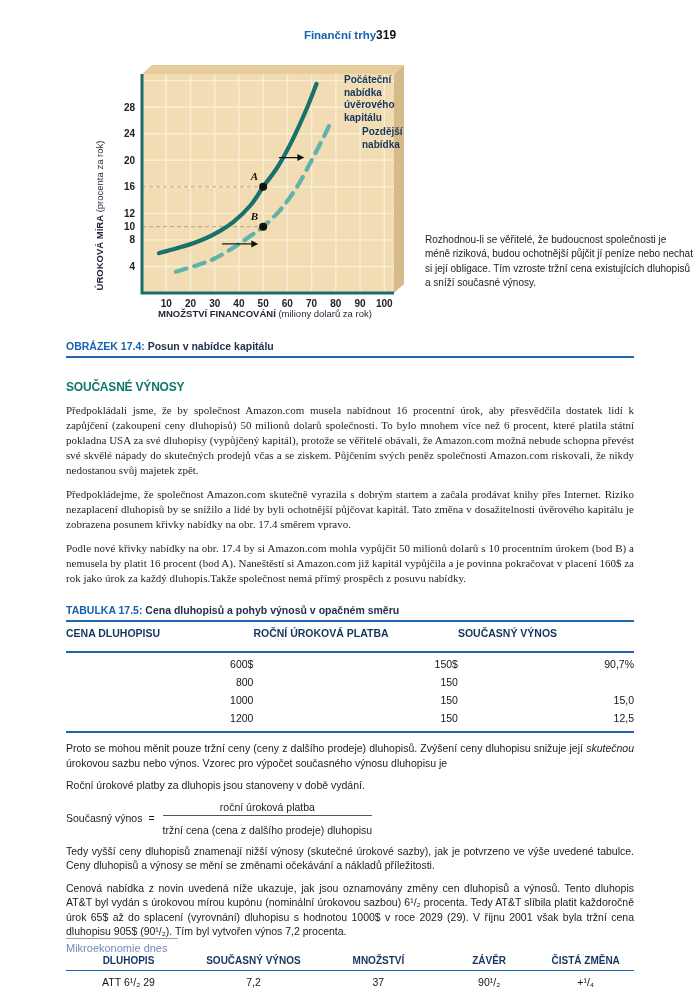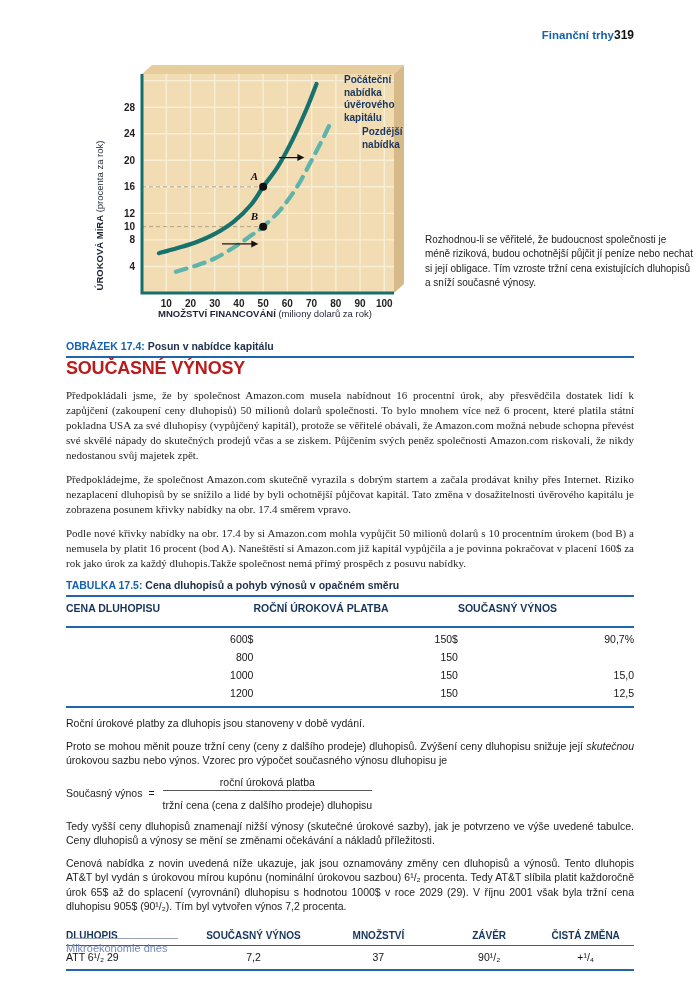--- a/index.html
+++ b/index.html
@@ -1,21 +1,21 @@
 <!DOCTYPE html>
 <html><head>
 <meta charset="utf-8">
 <style>
   * { margin:0; padding:0; box-sizing:border-box; }
   html,body { width:700px; height:989px; background:#ffffff; overflow:hidden;
               font-family:"Liberation Sans", sans-serif; }
   .page { position:relative; width:700px; height:989px; padding:28px 66px 0 66px; }
 
   
-  .hdr { display:flex; justify-content:flex-end; align-items:baseline; }
+  .hdr { display:flex; justify-content:center; align-items:baseline; }
   .hdr-left { color:#1562ae; font-size:11.5px; font-weight:700; }
   .hdr-right { color:#111; font-size:12px; font-weight:700; }
 
   
   .chart-wrap { position:relative; width:420px; height:268px; margin:16px 0 0 14px; }
   .chart-svg { position:absolute; left:30px; top:0; }
   .ylabel { position:absolute; left:-96px; top:152px; width:230px; text-align:center;
             transform:rotate(-90deg); font-size:9.5px; color:#1e2235; white-space:nowrap; }
   .xlabel { position:absolute; left:40px; top:250px; width:290px; text-align:center;
             font-size:9.5px; color:#1e2235; white-space:nowrap; }
@@ -27,27 +27,27 @@
 
   
   .side-note { position:absolute; left:425px; top:233px; width:268px;
                font-size:10px; line-height:14.3px; color:#222; }
   .fig-caption { margin-top:14px; font-size:10.5px; }
   .cap-label { color:#1562ae; font-weight:700; }
   .cap-text  { color:#1e2f4d; font-weight:600; }
   .blue-rule { height:2px; background:#1f66ae; margin-top:4px; }
 
   
-  .section-heading { color:#b91c1c; font-size:18px; font-weight:700;
+  .section-heading { margin-top:22px; color:#0f766e; font-size:12px; font-weight:700;
                      letter-spacing:-0.2px; }
   .body-para { margin-top:9px; font-family:"Liberation Serif", serif; font-size:11px;
                line-height:15px; text-align:justify; color:#262626; }
 
   
-  .tbl1 { margin-top:8px; }
+  .tbl1 { margin-top:18px; }
   .tbl-caption { font-size:10.5px; margin-bottom:4px; }
   .t1-grid { display:grid; grid-template-columns:33% 36% 31%; }
   .t1-head { font-size:10.5px; font-weight:700; color:#16355e; padding:5px 0 12px 0; }
   .t1-cell { font-size:10.5px; color:#141414; padding:3px 0;text-align:right; }
   .rule2 { height:2px; background:#1f66ae; }
   .t1-body { padding:2px 0 4px 0; }
 
   
   .note { margin-top:8px; font-size:10.5px; line-height:14.5px; color:#1c1c1c;
           text-align:justify; }
@@ -58,21 +58,21 @@
              color:#1c1c1c; }
   .frac { display:inline-block; text-align:center; margin-left:8px; }
   .frac .num { padding:0 10px 2px 10px; border-bottom:1px solid #555; }
   .frac .den { padding-top:8px; }
 
   
   .tbl2 { margin-top:12px; }
   .t2-grid { display:grid; grid-template-columns:22% 22% 22% 17% 17%; }
   .t2-head { font-size:10px; font-weight:700; color:#16355e; padding:4px 0; }
   .t2-cell { font-size:10.5px; color:#141414; padding:5px 0 6px 0; }
-  .t2-grid > :first-child { text-align:left; }
+  .t2-grid > :first-child { text-align:center; }
   .t2-grid > * { text-align:center; }
   .rule1 { height:1.6px; background:#1f66ae; }
 
   
   .footer { position:absolute; left:66px; top:938px; }
   .footer-line { width:112px; height:1px; background:#9aa3b5; margin-bottom:3px; }
   .footer-text { color:#7488b8; font-size:11px; }
 </style>
 </head>
 <body>
@@ -192,22 +192,22 @@
       </div>
       <div class="t1-grid">
         <div class="t1-cell">1200</div>
         <div class="t1-cell">150</div>
         <div class="t1-cell">12,5</div>
       </div>
     </div>
     <div class="rule2"></div>
   </div>
 
+  <p class="note"><span>Proto se mohou měnit pouze tržní ceny (ceny z dalšího prodeje) dluhopisů. Zvýšení ceny dluhopisu snižuje její </span><em>skutečnou</em><span> úrokovou sazbu nebo výnos. Vzorec pro výpočet současného výnosu dluhopisu je</span></p>
   <p class="note">Roční úrokové platby za dluhopis jsou stanoveny v době vydání.</p>
-  <p class="note"><span>Proto se mohou měnit pouze tržní ceny (ceny z dalšího prodeje) dluhopisů. Zvýšení ceny dluhopisu snižuje její </span><em>skutečnou</em><span> úrokovou sazbu nebo výnos. Vzorec pro výpočet současného výnosu dluhopisu je</span></p>
 
   <div class="formula">
     <span>Současný výnos</span>
     <span style="margin-left:6px">=</span>
     <span class="frac">
       <span class="num" style="display:block">roční úroková platba</span>
       <span class="den" style="display:block">tržní cena (cena z dalšího prodeje) dluhopisu</span>
     </span>
   </div>
 

